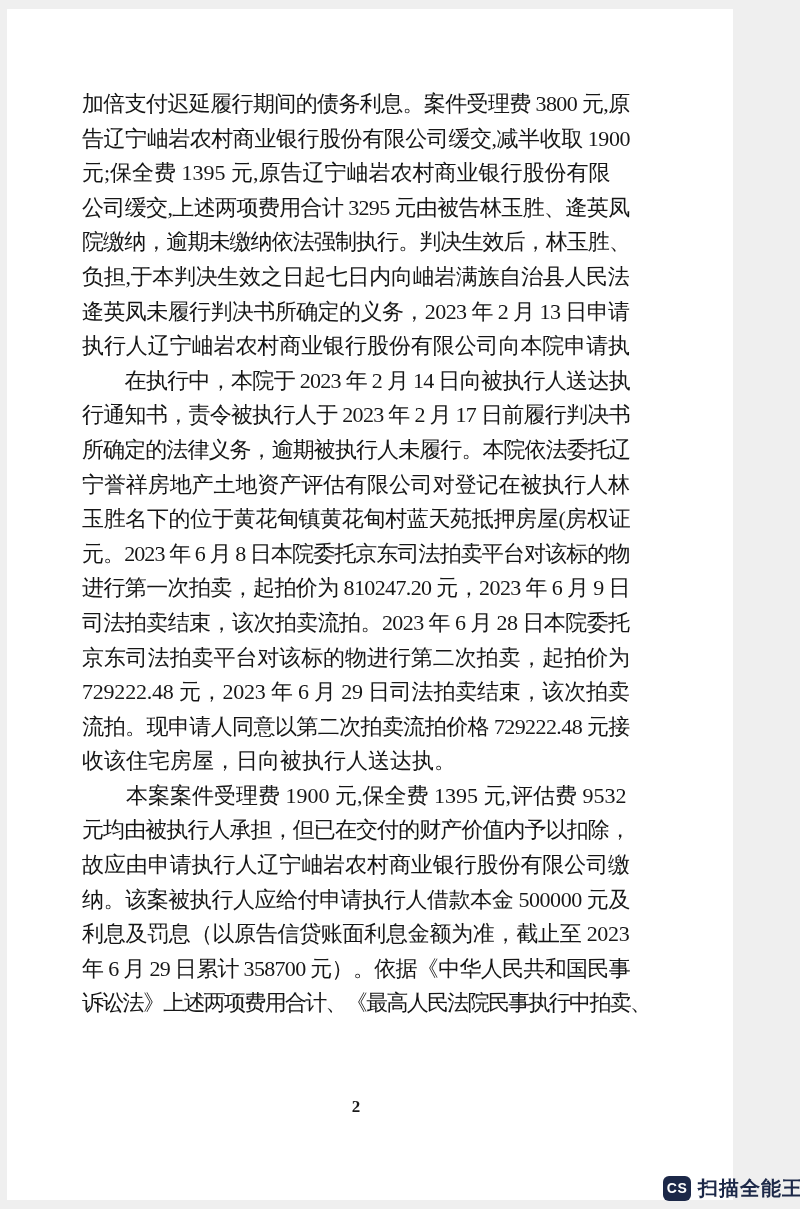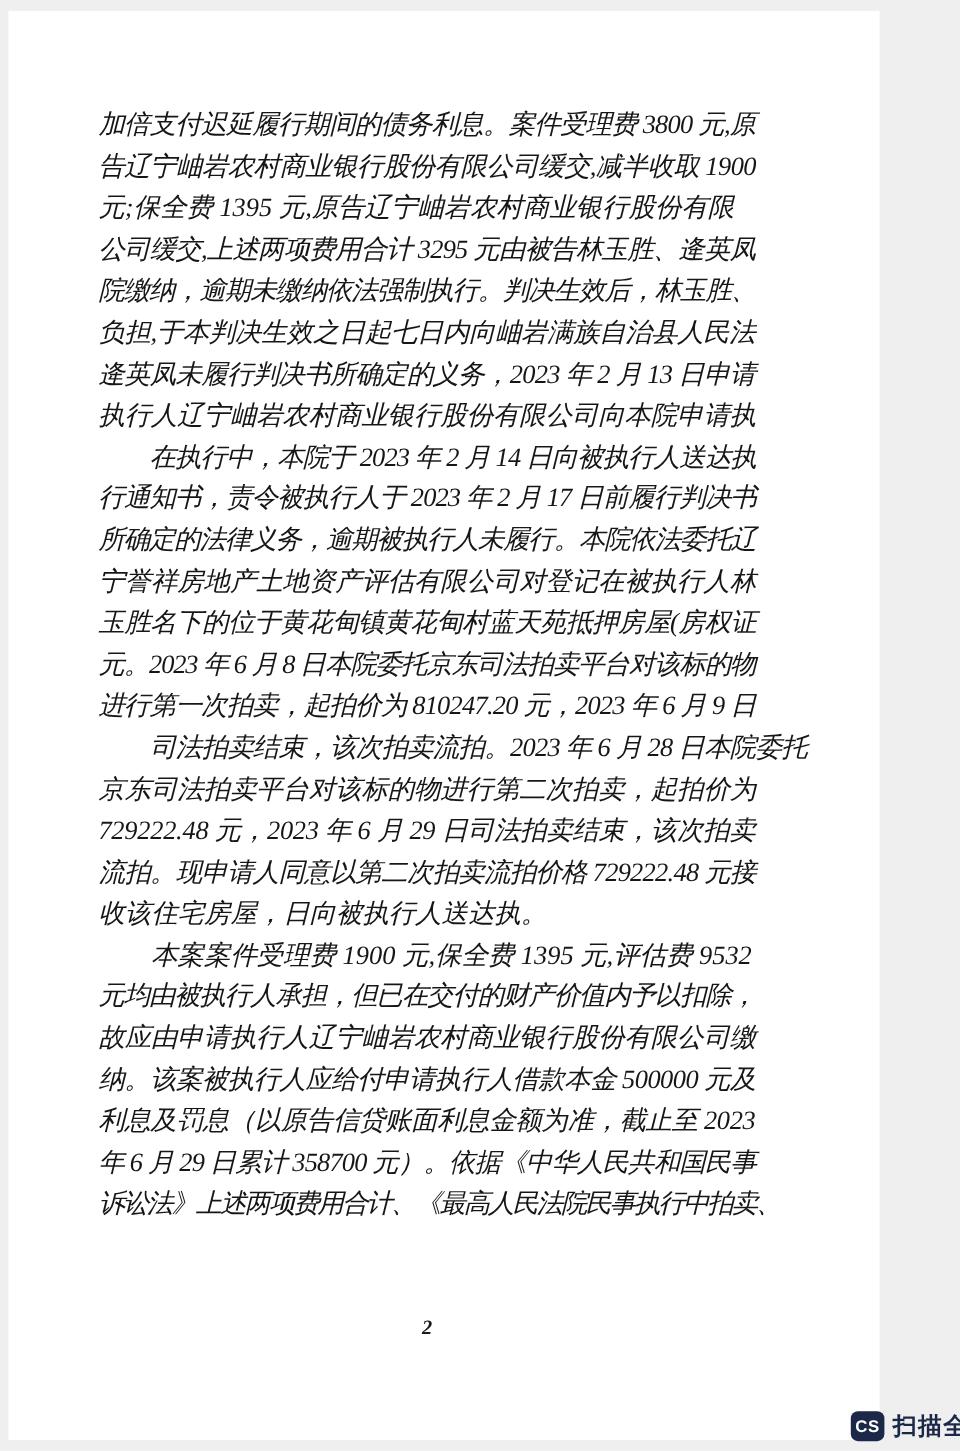--- a/index.html
+++ b/index.html
@@ -14,21 +14,20 @@
     overflow: hidden;
     font-family: "Liberation Serif", "DejaVu Serif", serif;
   }
   .scan-page {
     position: absolute;
     left: 7px;
     top: 9px;
     width: 726px;
     height: 1191px;
     background: #ffffff;
-    font-style: italic;
   }
   .doc-content {
     position: absolute;
     left: 75px;
     top: 78px;
     width: 548px;
     color: #161616;
   }
   .para {
     margin: 0;
@@ -68,21 +67,20 @@
     height: 25px;
     background: #1c2848;
     border-radius: 6px;
     display: flex;
     align-items: center;
     justify-content: center;
     color: #ffffff;
     font-size: 14px;
     font-weight: 700;
     letter-spacing: 0.5px;
-    margin-left: 46px;
   }
   .wm-label {
     color: #1c2848;
     font-size: 20px;
     font-weight: 700;
     letter-spacing: 1px;
     white-space: nowrap;
   }
 </style>
 </head>
@@ -104,21 +102,21 @@
     </div>
 
     <div class="para">
       <div class="line" style="letter-spacing: -0.705882px;">　　在执行中，本院于 2023 年 2 月 14 日向被执行人送达执</div>
       <div class="line" style="letter-spacing: -0.705882px;">行通知书，责令被执行人于 2023 年 2 月 17 日前履行判决书</div>
       <div class="line" style="letter-spacing: -0.923077px;">所确定的法律义务，逾期被执行人未履行。本院依法委托辽</div>
       <div class="line" style="letter-spacing: -0.08px;">宁誉祥房地产土地资产评估有限公司对登记在被执行人林</div>
       <div class="line" style="letter-spacing: -0.346154px;">玉胜名下的位于黄花甸镇黄花甸村蓝天苑抵押房屋(房权证</div>
       <div class="line" style="letter-spacing: -0.909091px;">元。2023 年 6 月 8 日本院委托京东司法拍卖平台对该标的物</div>
       <div class="line" style="letter-spacing: -0.615385px;">进行第一次拍卖，起拍价为 810247.20 元，2023 年 6 月 9 日</div>
-      <div class="line" style="letter-spacing: -0.575758px; margin-left: 43px;">司法拍卖结束，该次拍卖流拍。2023 年 6 月 28 日本院委托</div>
+      <div class="line" style="letter-spacing: -0.575758px;">司法拍卖结束，该次拍卖流拍。2023 年 6 月 28 日本院委托</div>
       <div class="line" style="letter-spacing: -0.08px;">京东司法拍卖平台对该标的物进行第二次拍卖，起拍价为</div>
       <div class="line" style="letter-spacing: -0.210526px;">729222.48 元，2023 年 6 月 29 日司法拍卖结束，该次拍卖</div>
       <div class="line" style="letter-spacing: -0.59375px; text-align: center;">流拍。现申请人同意以第二次拍卖流拍价格 729222.48 元接</div>
       <div class="line end">收该住宅房屋，日向被执行人送达执。</div>
     </div>
 
     <div class="para">
       <div class="line" style="letter-spacing: 0px;">　　本案案件受理费 1900 元,保全费 1395 元,评估费 9532</div>
       <div class="line" style="letter-spacing: -0.923077px;">元均由被执行人承担，但已在交付的财产价值内予以扣除，</div>
       <div class="line" style="letter-spacing: -0.08px;">故应由申请执行人辽宁岫岩农村商业银行股份有限公司缴</div>

